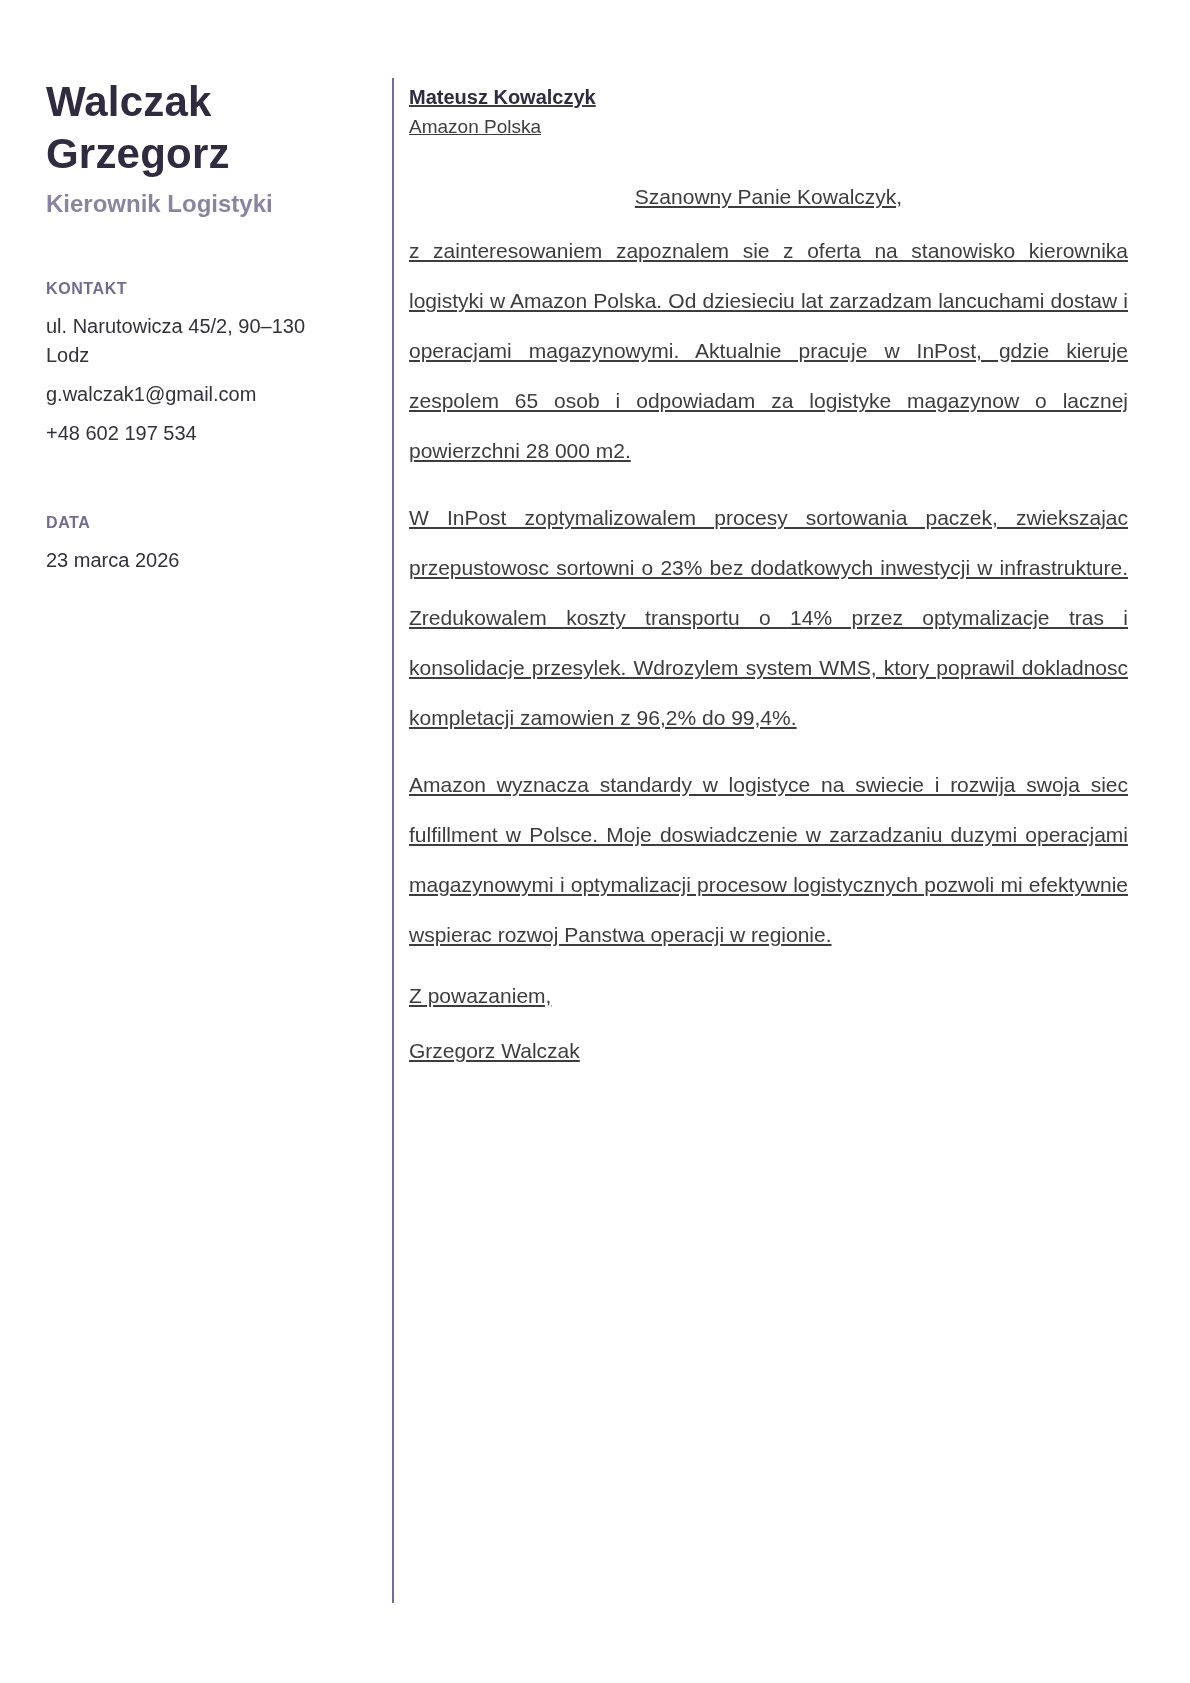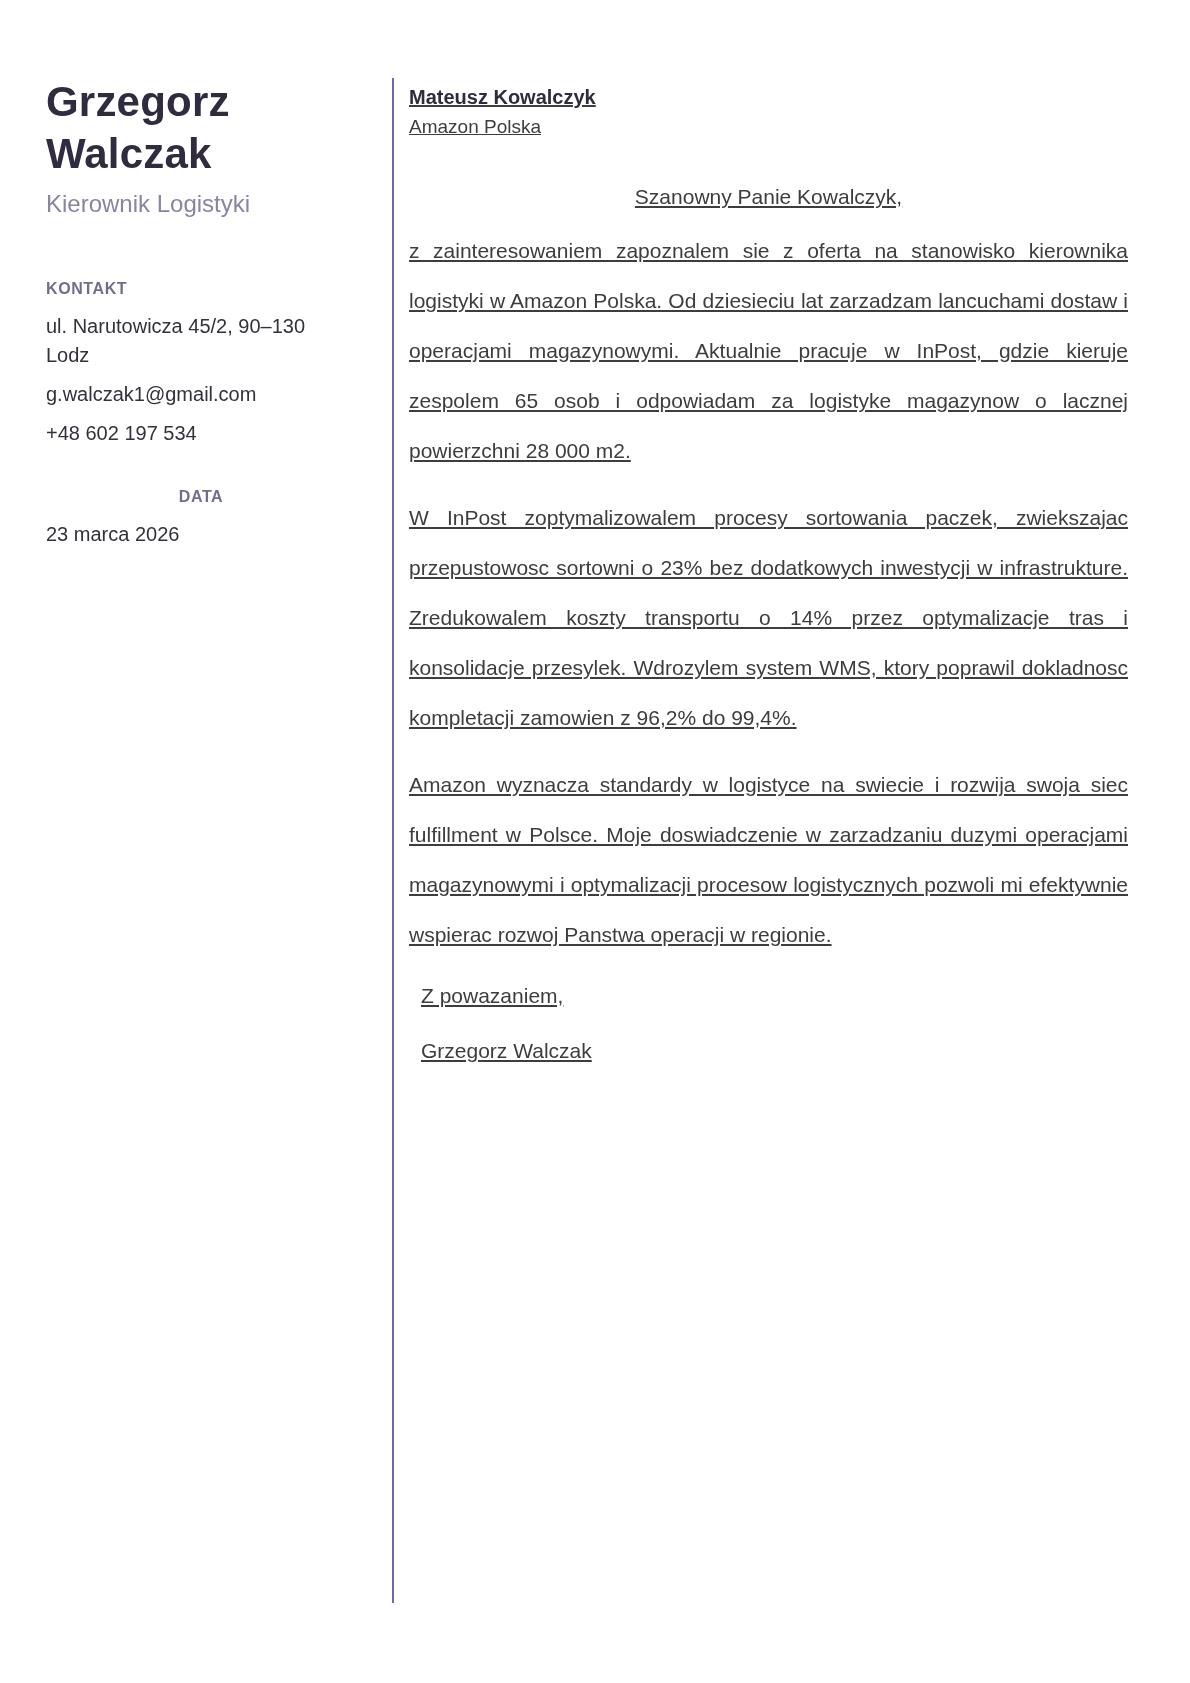--- a/index.html
+++ b/index.html
@@ -29,33 +29,33 @@
     font-size: 42px;
     font-weight: 700;
     line-height: 1.24;
     color: var(--heading, #302b3f);
     letter-spacing: 0.2px;
   }
   .name span { display: block; }
   .job-title {
     margin-top: 10px;
     font-size: 24px;
-    font-weight: 400;
+    font-weight: 700;
     color: var(--muted-purple, #8b84a1);
   }
   .side-section { margin-top: 0; }
   .side-label {
     font-size: 16px;
     font-weight: 700;
     letter-spacing: 0.6px;
     color: var(--label-purple, #746c8e);
     margin-bottom: 14px;
   }
   .side-label.kontakt { margin-top: 62px; }
-  .side-label.data { margin-top: 40px; text-align: center; }
+  .side-label.data { margin-top: 66px; }
   .side-line {
     font-size: 20px;
     line-height: 1.42;
     color: #33313a;
     margin-bottom: 11px;
     max-width: 268px;
   }
 
   
   .divider {
@@ -96,32 +96,31 @@
     font-size: 21px;
     line-height: 50px;
     text-align: justify;
     color: #3d3d3d;
   }
   .closing, .signature {
     margin-top: 17px;
     font-size: 21px;
     line-height: 38px;
     color: #3d3d3d;
-    margin-left: 12px;
   }
 </style>
 </head>
 <body>
 
 <div class="page">
 
   <aside class="sidebar">
     <h1 class="name">
+      <span>Walczak</span>
       <span>Grzegorz</span>
-      <span>Walczak</span>
     </h1>
     <div class="job-title">Kierownik Logistyki</div>
 
     <div class="side-section">
       <div class="side-label kontakt">KONTAKT</div>
       <div class="side-line">ul. Narutowicza 45/2, 90–130 Lodz</div>
       <div class="side-line">g.walczak1@gmail.com</div>
       <div class="side-line">+48 602 197 534</div>
     </div>
 

